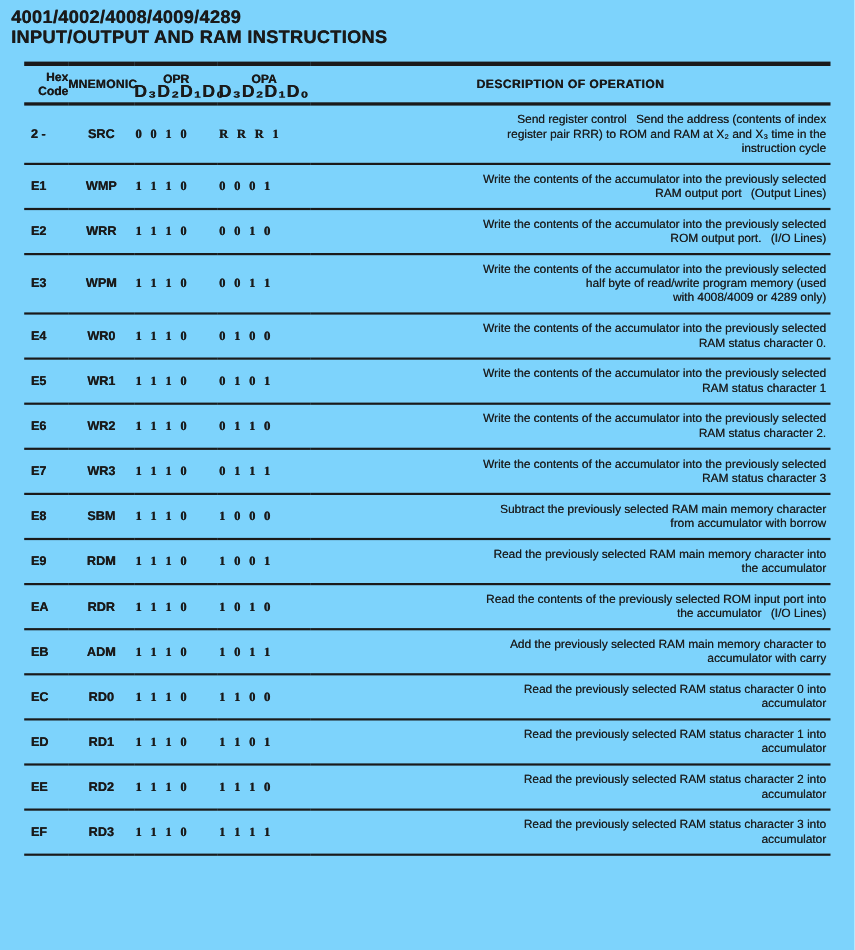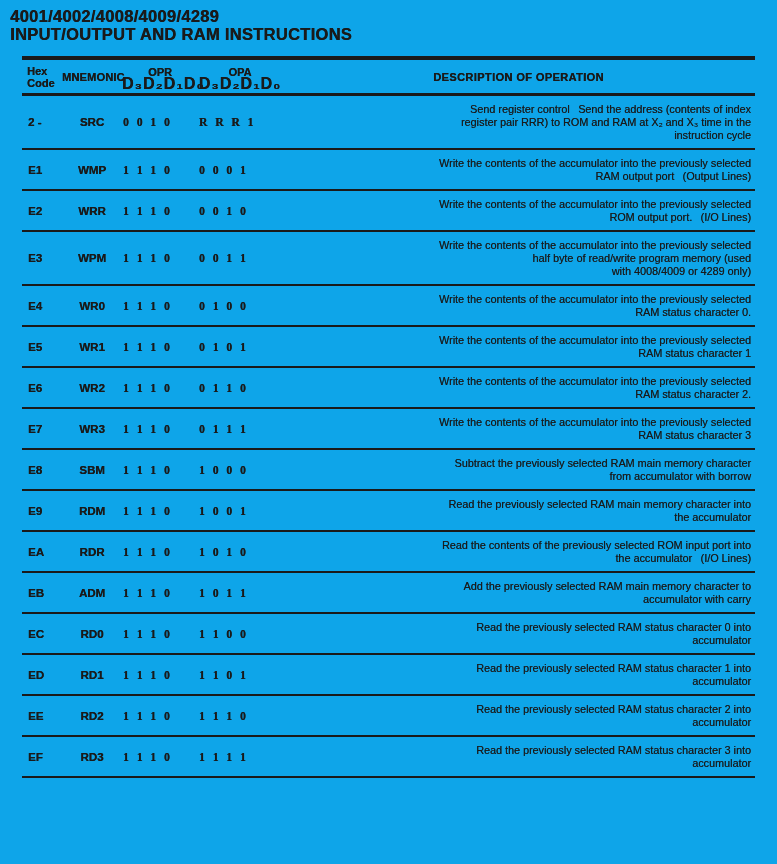--- a/index.html
+++ b/index.html
@@ -1,20 +1,20 @@
 <!DOCTYPE html>
 <html><head>
 <meta charset="utf-8">
 <style>
   html,body{margin:0;padding:0;background:#ffffff;}
   .page{
     position:relative;
     width:777px;height:864px;
     box-sizing:border-box;
-    background:#0ea5e9;
+    background:#7dd3fc;
     color:#1a1a1a;
     font-family:"Liberation Sans","DejaVu Sans",sans-serif;
     overflow:hidden;
     padding-top:7px;
   }
   .title{margin:0 0 0 10px;}
   .title .line{
     font-size:16.5px;
     font-weight:bold;
     line-height:18px;
@@ -34,21 +34,21 @@
   col.c-desc{width:473px;}
   thead th{
     border-top:4px solid #1a1a1a;
     border-bottom:3px solid #1a1a1a;
     font-size:11px;
     font-weight:bold;
     padding:5px 0 4px 0;
     text-shadow:0.3px 0 0 currentColor;
   }
   th.h-hex{
-    text-align:left;
+    text-align:right;
     padding-left:5px;
     white-space:pre-line;
     line-height:12px;
     vertical-align:middle;
   }
   th.h-mnem{vertical-align:middle;text-align:left;letter-spacing:0.2px;}
   th.h-bits{vertical-align:middle;text-align:center;}
   th.h-bits .grp{font-size:11px;line-height:12px;}
   th.h-bits .sub{font-size:16px;line-height:11px;letter-spacing:1px;}
   th.h-desc{vertical-align:middle;text-align:center;letter-spacing:0.4px;}

